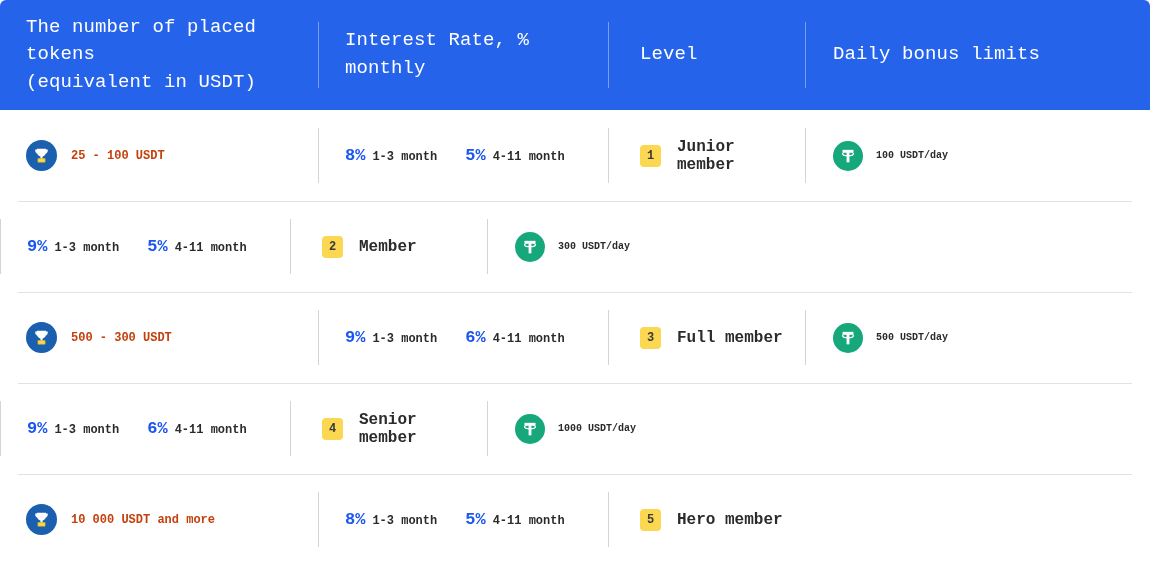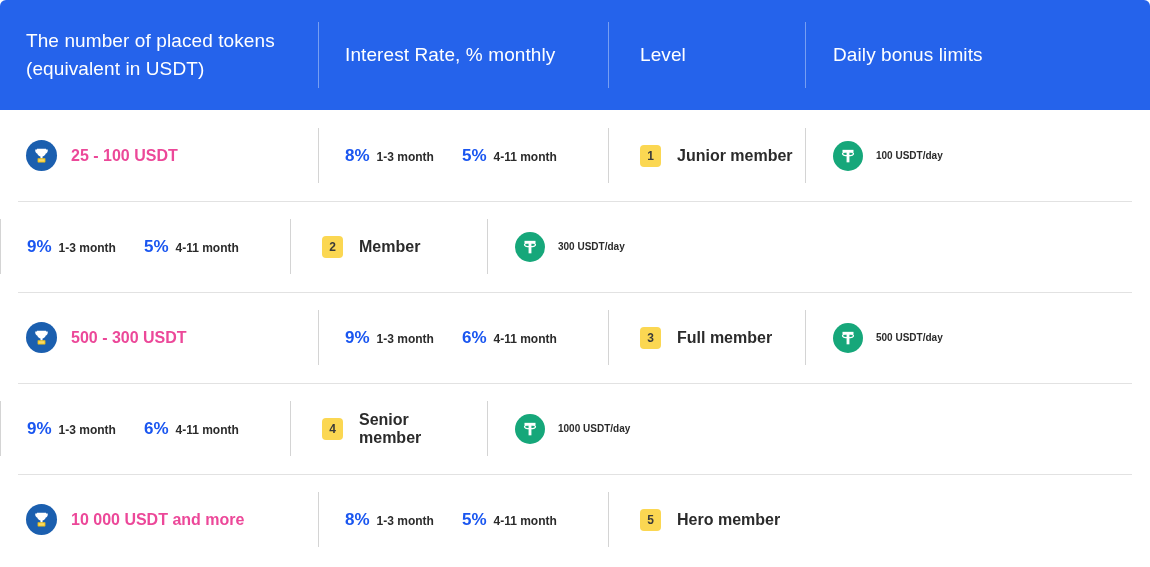--- a/index.html
+++ b/index.html
@@ -15,20 +15,21 @@
   }
 
   .table-card {
     position: relative;
     width: 1150px;
     height: 567px;
     box-sizing: border-box;
     background: #ffffff;
     border-radius: 6px;
     overflow: hidden;
+    font-family: Liberation Mono, monospace;
   }
 
   
   .thead {
     position: relative;
     height: 110px;
     background: #2563EB;
     display: flex;
     align-items: center;
     box-sizing: border-box;
@@ -160,21 +161,21 @@
     color: #3A3A3A;
     font-size: 12px;
     font-weight: 700;
     display: flex;
     align-items: center;
     justify-content: center;
     margin-right: 16px;
   }
   .level-name { font-size: 16px; font-weight: 700; color: #2B2B2B; }
   .limit-text { font-size: 10px; font-weight: 700; color: #2B2B2B; }
-  .amount-text { font-size: 16px; font-weight: 700; color: #ec4899; }
+  .amount-text { font-size: 12px; font-weight: 700; color: #c2410c; }
 </style>
 </head>
 <body>
 
 <div class="table-card">
 
   <div class="thead">
 
     <div class="th c1">
       <span class="th-label">

